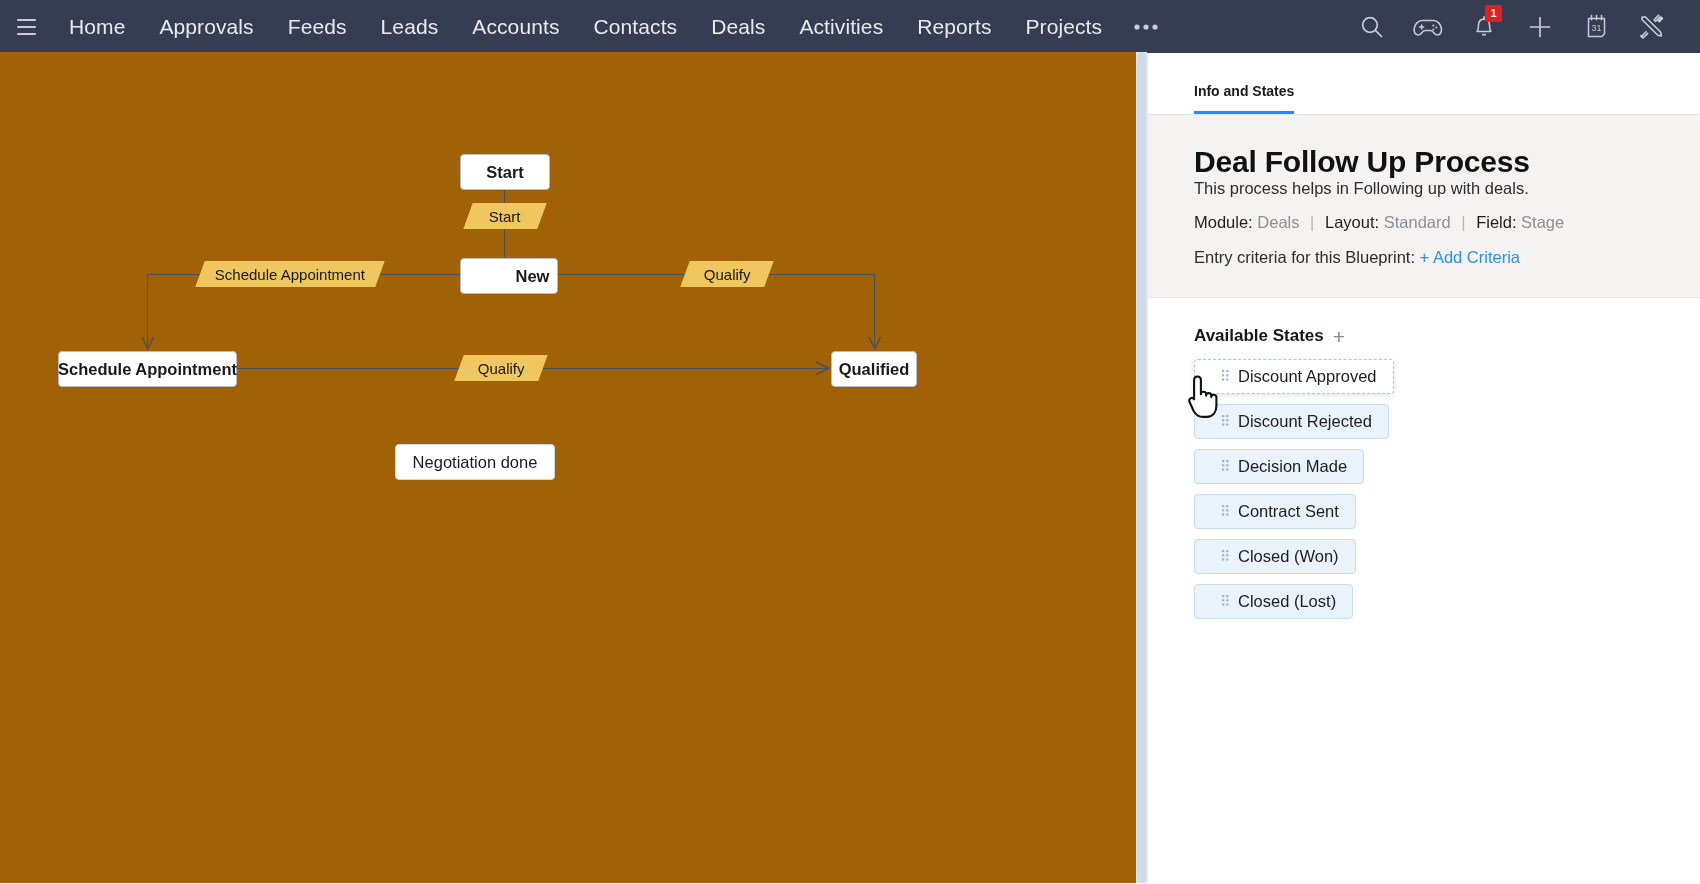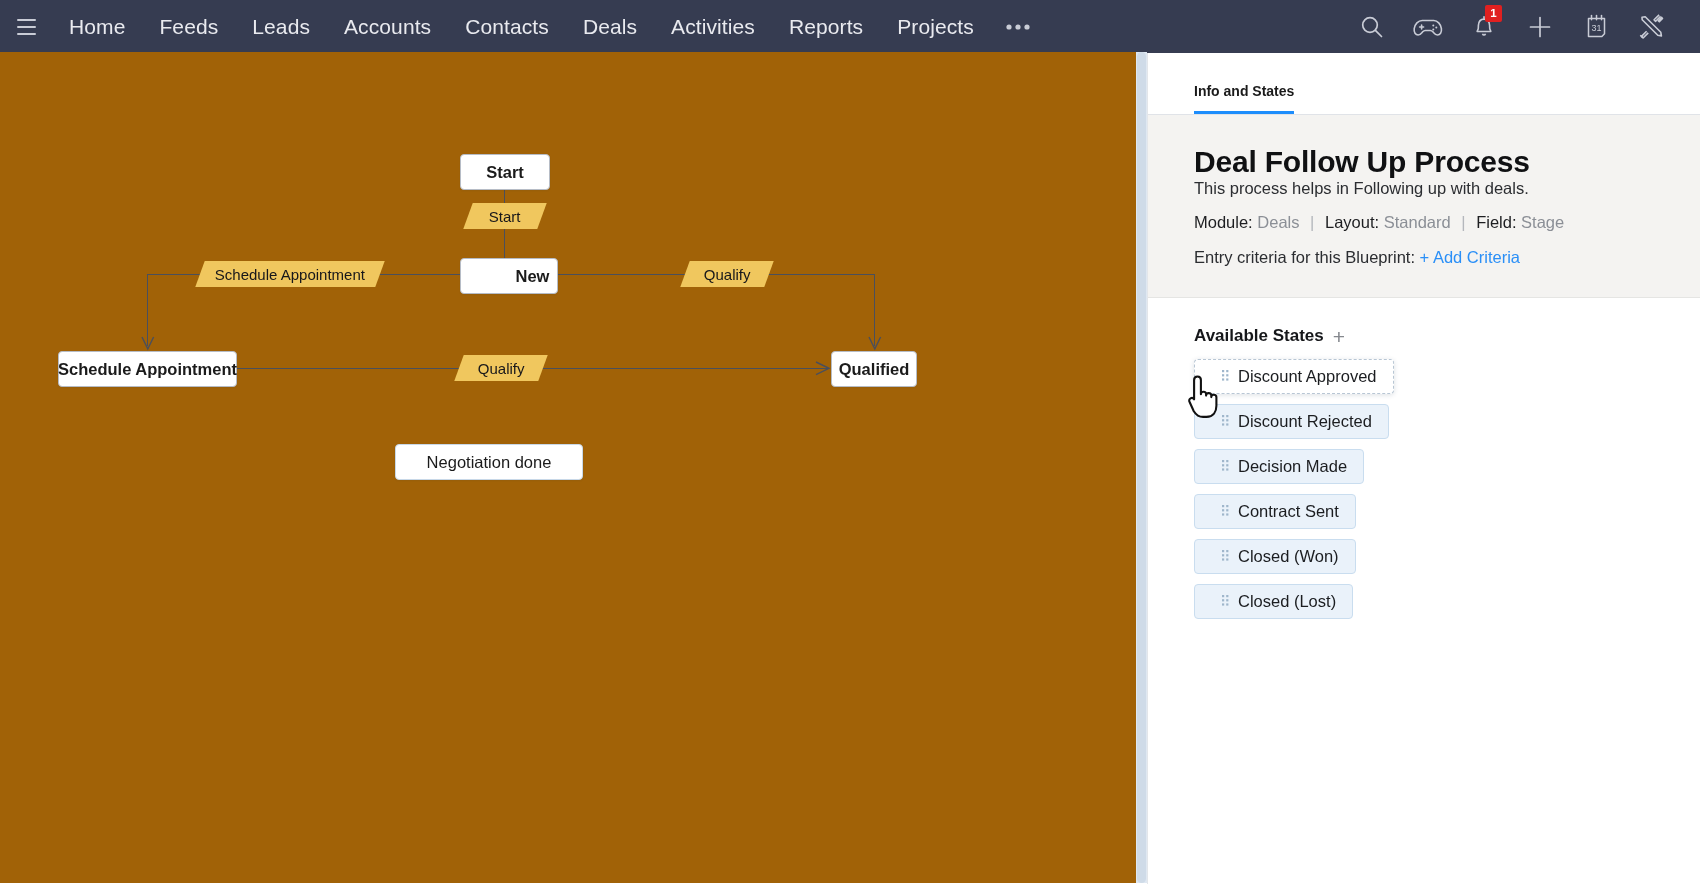--- a/index.html
+++ b/index.html
@@ -203,20 +203,21 @@
 <body>
 
 <div id="topnav">
   <div id="hamburger">
     <span></span>
     <span></span>
     <span></span>
   </div>
   <div id="nav-links" style="display:flex;align-items:center;height:53px;">
       <div class="navlink">Home</div>
+      <div class="navlink">Approvals</div>
       <div class="navlink">Feeds</div>
       <div class="navlink">Leads</div>
       <div class="navlink">Accounts</div>
       <div class="navlink">Contacts</div>
       <div class="navlink">Deals</div>
       <div class="navlink">Activities</div>
       <div class="navlink">Reports</div>
       <div class="navlink">Projects</div>
     </div>
   <div id="nav-more">
@@ -306,21 +307,21 @@
       </div>
       <div class="node" style="left: 460px; top: 206px; width: 98px; height: 36px; padding-left: 47px;">
         <span>New</span>
       </div>
       <div class="node" style="left: 58px; top: 299px; width: 179px; height: 36px;">
         <span>Schedule Appointment</span>
       </div>
       <div class="node" style="left: 831px; top: 299px; width: 86px; height: 36px;">
         <span>Qualified</span>
       </div>
-      <div class="node plain" style="left: 395px; top: 392px; width: 188px; height: 36px;">
+      <div class="node plain" style="left: 395px; top: 392px; width: 160px; height: 36px;">
         <span>Negotiation done</span>
       </div>
     </div>
   <div id="trans-layer">
       <div class="translabel" style="left: 468px; top: 151px; width: 74px; background: rgb(240, 199, 94);">
         <span>Start</span>
       </div>
       <div class="translabel" style="left: 200px; top: 209px; width: 180px; background: rgb(240, 199, 94);">
         <span>Schedule Appointment</span>
       </div>

